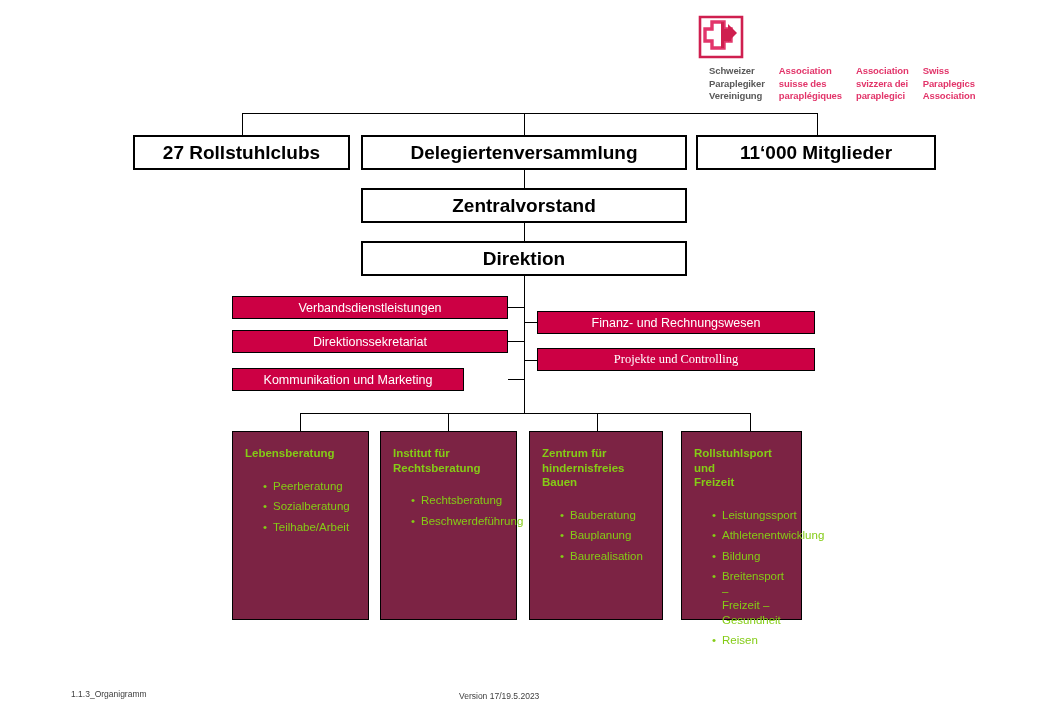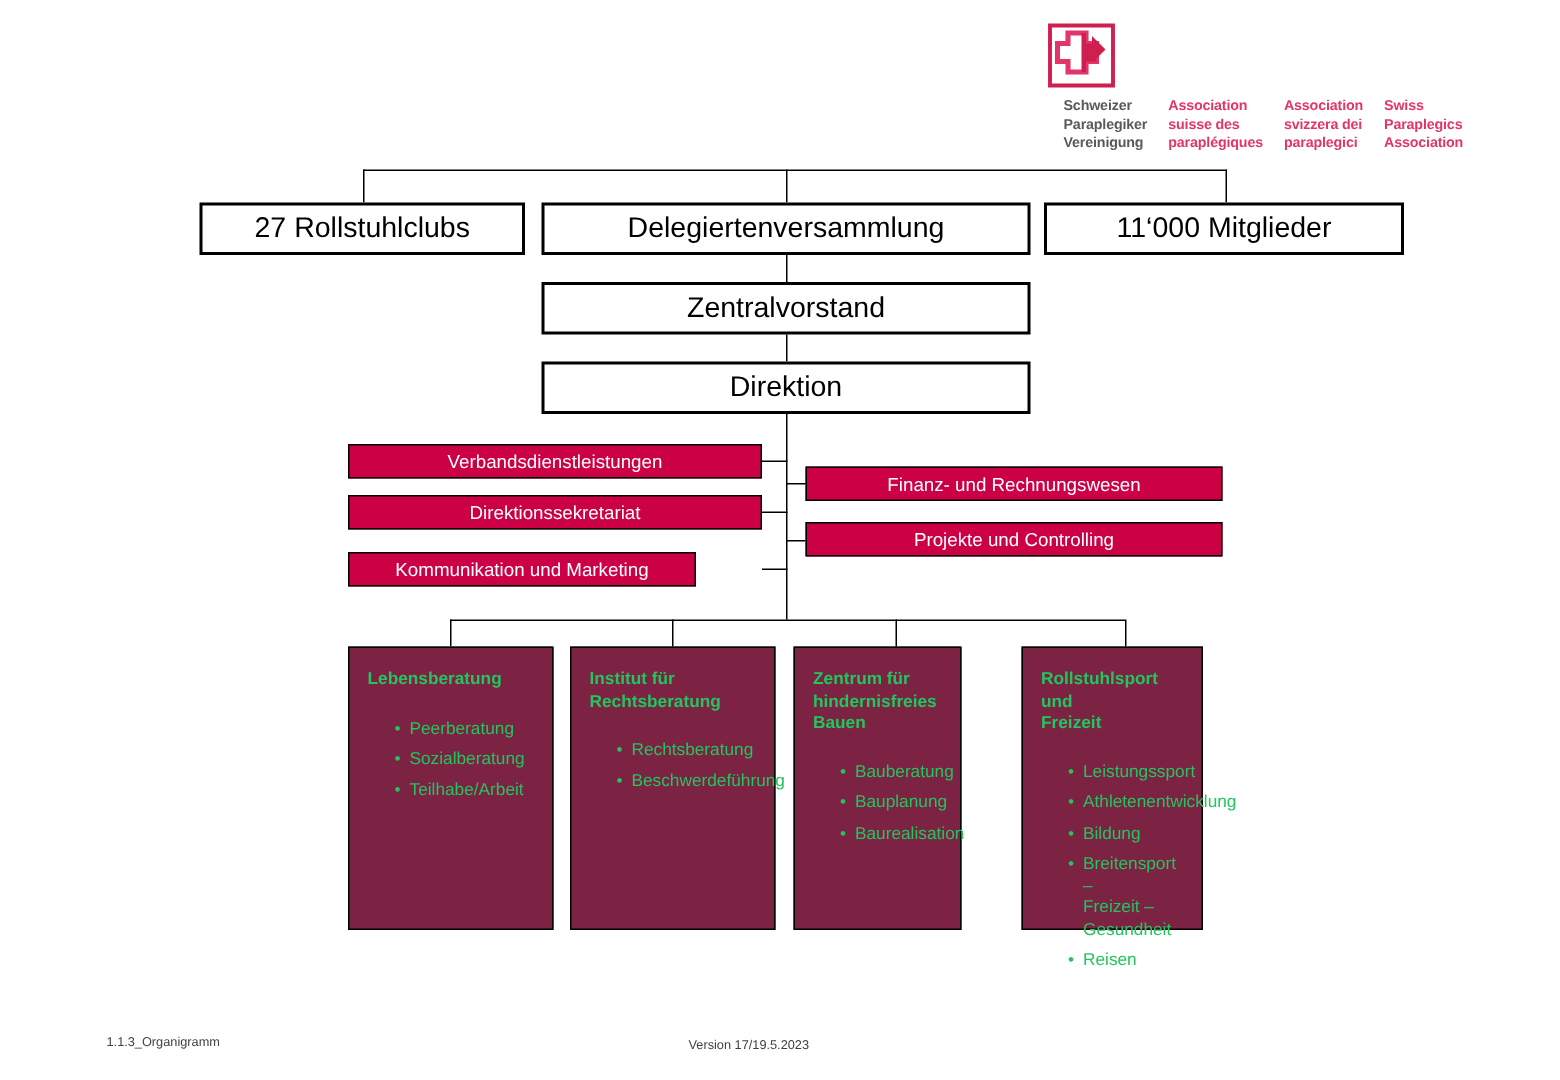--- a/index.html
+++ b/index.html
@@ -67,21 +67,21 @@
 
   
   .wbox {
     position: absolute;
     box-sizing: border-box;
     border: 2px solid #000000;
     background: #ffffff;
     display: flex;
     align-items: center;
     justify-content: center;
-    font-weight: normal;
+    font-weight: bold;
     color: #000000;
   }
 
   
   .mbar {
     position: absolute;
     box-sizing: border-box;
     border: 1px solid #000000;
     background: #cc0044;
     color: #ffffff;
@@ -90,21 +90,21 @@
     justify-content: center;
     font-size: 12.5px;
   }
 
   
   .panel {
     position: absolute;
     box-sizing: border-box;
     border: 1px solid #000000;
     background: #7c2344;
-    color: #22c55e;
+    color: #84cc16;
     padding: 14px 8px 10px 12px;
   }
   .panel-title {
     font-size: 11.5px;
     font-weight: bold;
     line-height: 14.5px;
     white-space: pre-line;
     margin-bottom: 6px;
   }
   .panel-items {
@@ -218,21 +218,21 @@
   <div class="mbar" style="left:232px; top:330px; width:276px; height:23px;">
     <span>Direktionssekretariat</span>
   </div>
   <div class="mbar" style="left:232px; top:368px; width:232px; height:23px;">
     <span>Kommunikation und Marketing</span>
   </div>
 
   <div class="mbar" style="left:537px; top:311px; width:278px; height:23px;">
     <span>Finanz- und Rechnungswesen</span>
   </div>
-  <div class="mbar" style="left:537px; top:348px; width:278px; height:23px;">
+  <div class="mbar" style="left:537px; top:348px; width:278px; height:23px;font-family:Liberation Serif, serif;">
     <span>Projekte und Controlling</span>
   </div>
 
   <div class="hline" style="left:300px; top:413px; width:450px;"></div>
   <div class="vline" style="left:300px; top:413px; height:18px;"></div>
   <div class="vline" style="left:448px; top:413px; height:18px;"></div>
   <div class="vline" style="left:597px; top:413px; height:18px;"></div>
   <div class="vline" style="left:750px; top:413px; height:18px;"></div>
 
   <div class="panel" style="left:232px; top:431px; width:137px; height:189px;">
@@ -246,21 +246,21 @@
 
   <div class="panel" style="left:380px; top:431px; width:137px; height:189px;">
     <div class="panel-title">Institut für
 Rechtsberatung</div>
     <ul class="panel-items">
       <li>Rechtsberatung</li>
       <li>Beschwerdeführung</li>
     </ul>
   </div>
 
-  <div class="panel" style="left:529px; top:431px; width:112px; height:189px;">
+  <div class="panel" style="left:529px; top:431px; width:134px; height:189px;">
     <div class="panel-title">Zentrum für
 hindernisfreies
 Bauen</div>
     <ul class="panel-items">
       <li>Bauberatung</li>
       <li>Bauplanung</li>
       <li>Baurealisation</li>
     </ul>
   </div>
 

